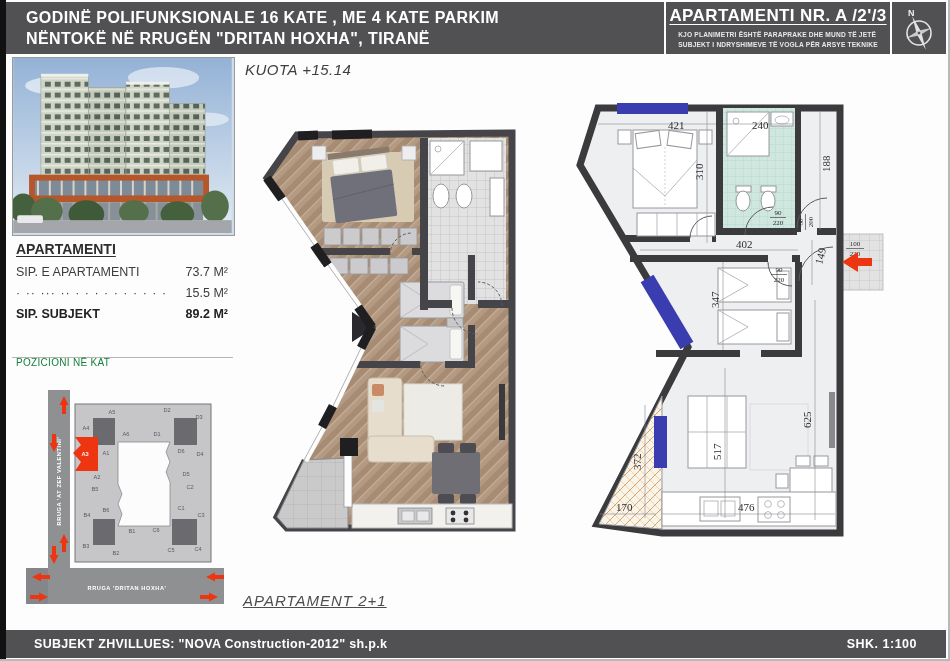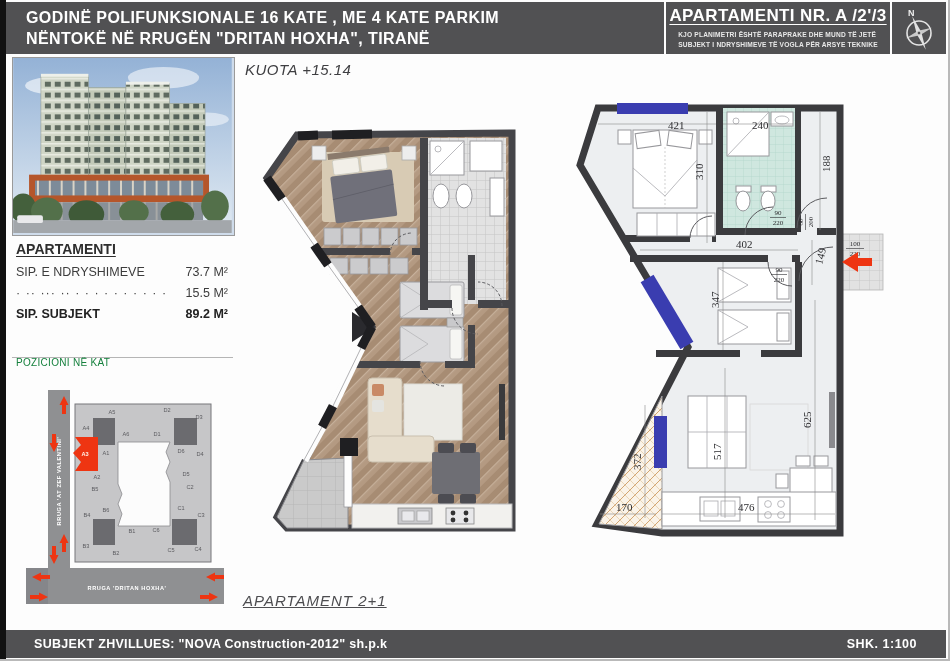--- a/index.html
+++ b/index.html
@@ -165,21 +165,21 @@
         <ellipse cx="204" cy="150" rx="14" ry="16" fill="#53704a"></ellipse>
       </g>
       <rect y="164" width="221" height="13" fill="#a3a7ab"></rect>
       <rect x="4" y="159" width="26" height="8" rx="2" fill="#e9e9eb"></rect>
     </svg>
   </div>
 
   <div class="apt-table">
     <div class="tbl-head">APARTAMENTI</div>
     <div class="row">
-      <span class="lbl">SIP. E NDRYSHIMEVE</span>
+      <span class="lbl">SIP. E APARTAMENTI</span>
       <span class="val">73.7 M²</span>
     </div>
     <div class="row dots">
       <span class="lbl">· ·· ··· ·· · · · · · · · · · ·</span>
       <span class="val">15.5 M²</span>
     </div>
     <div class="row total">
       <span class="lbl">SIP. SUBJEKT</span>
       <span class="val">89.2 M²</span>
     </div>

